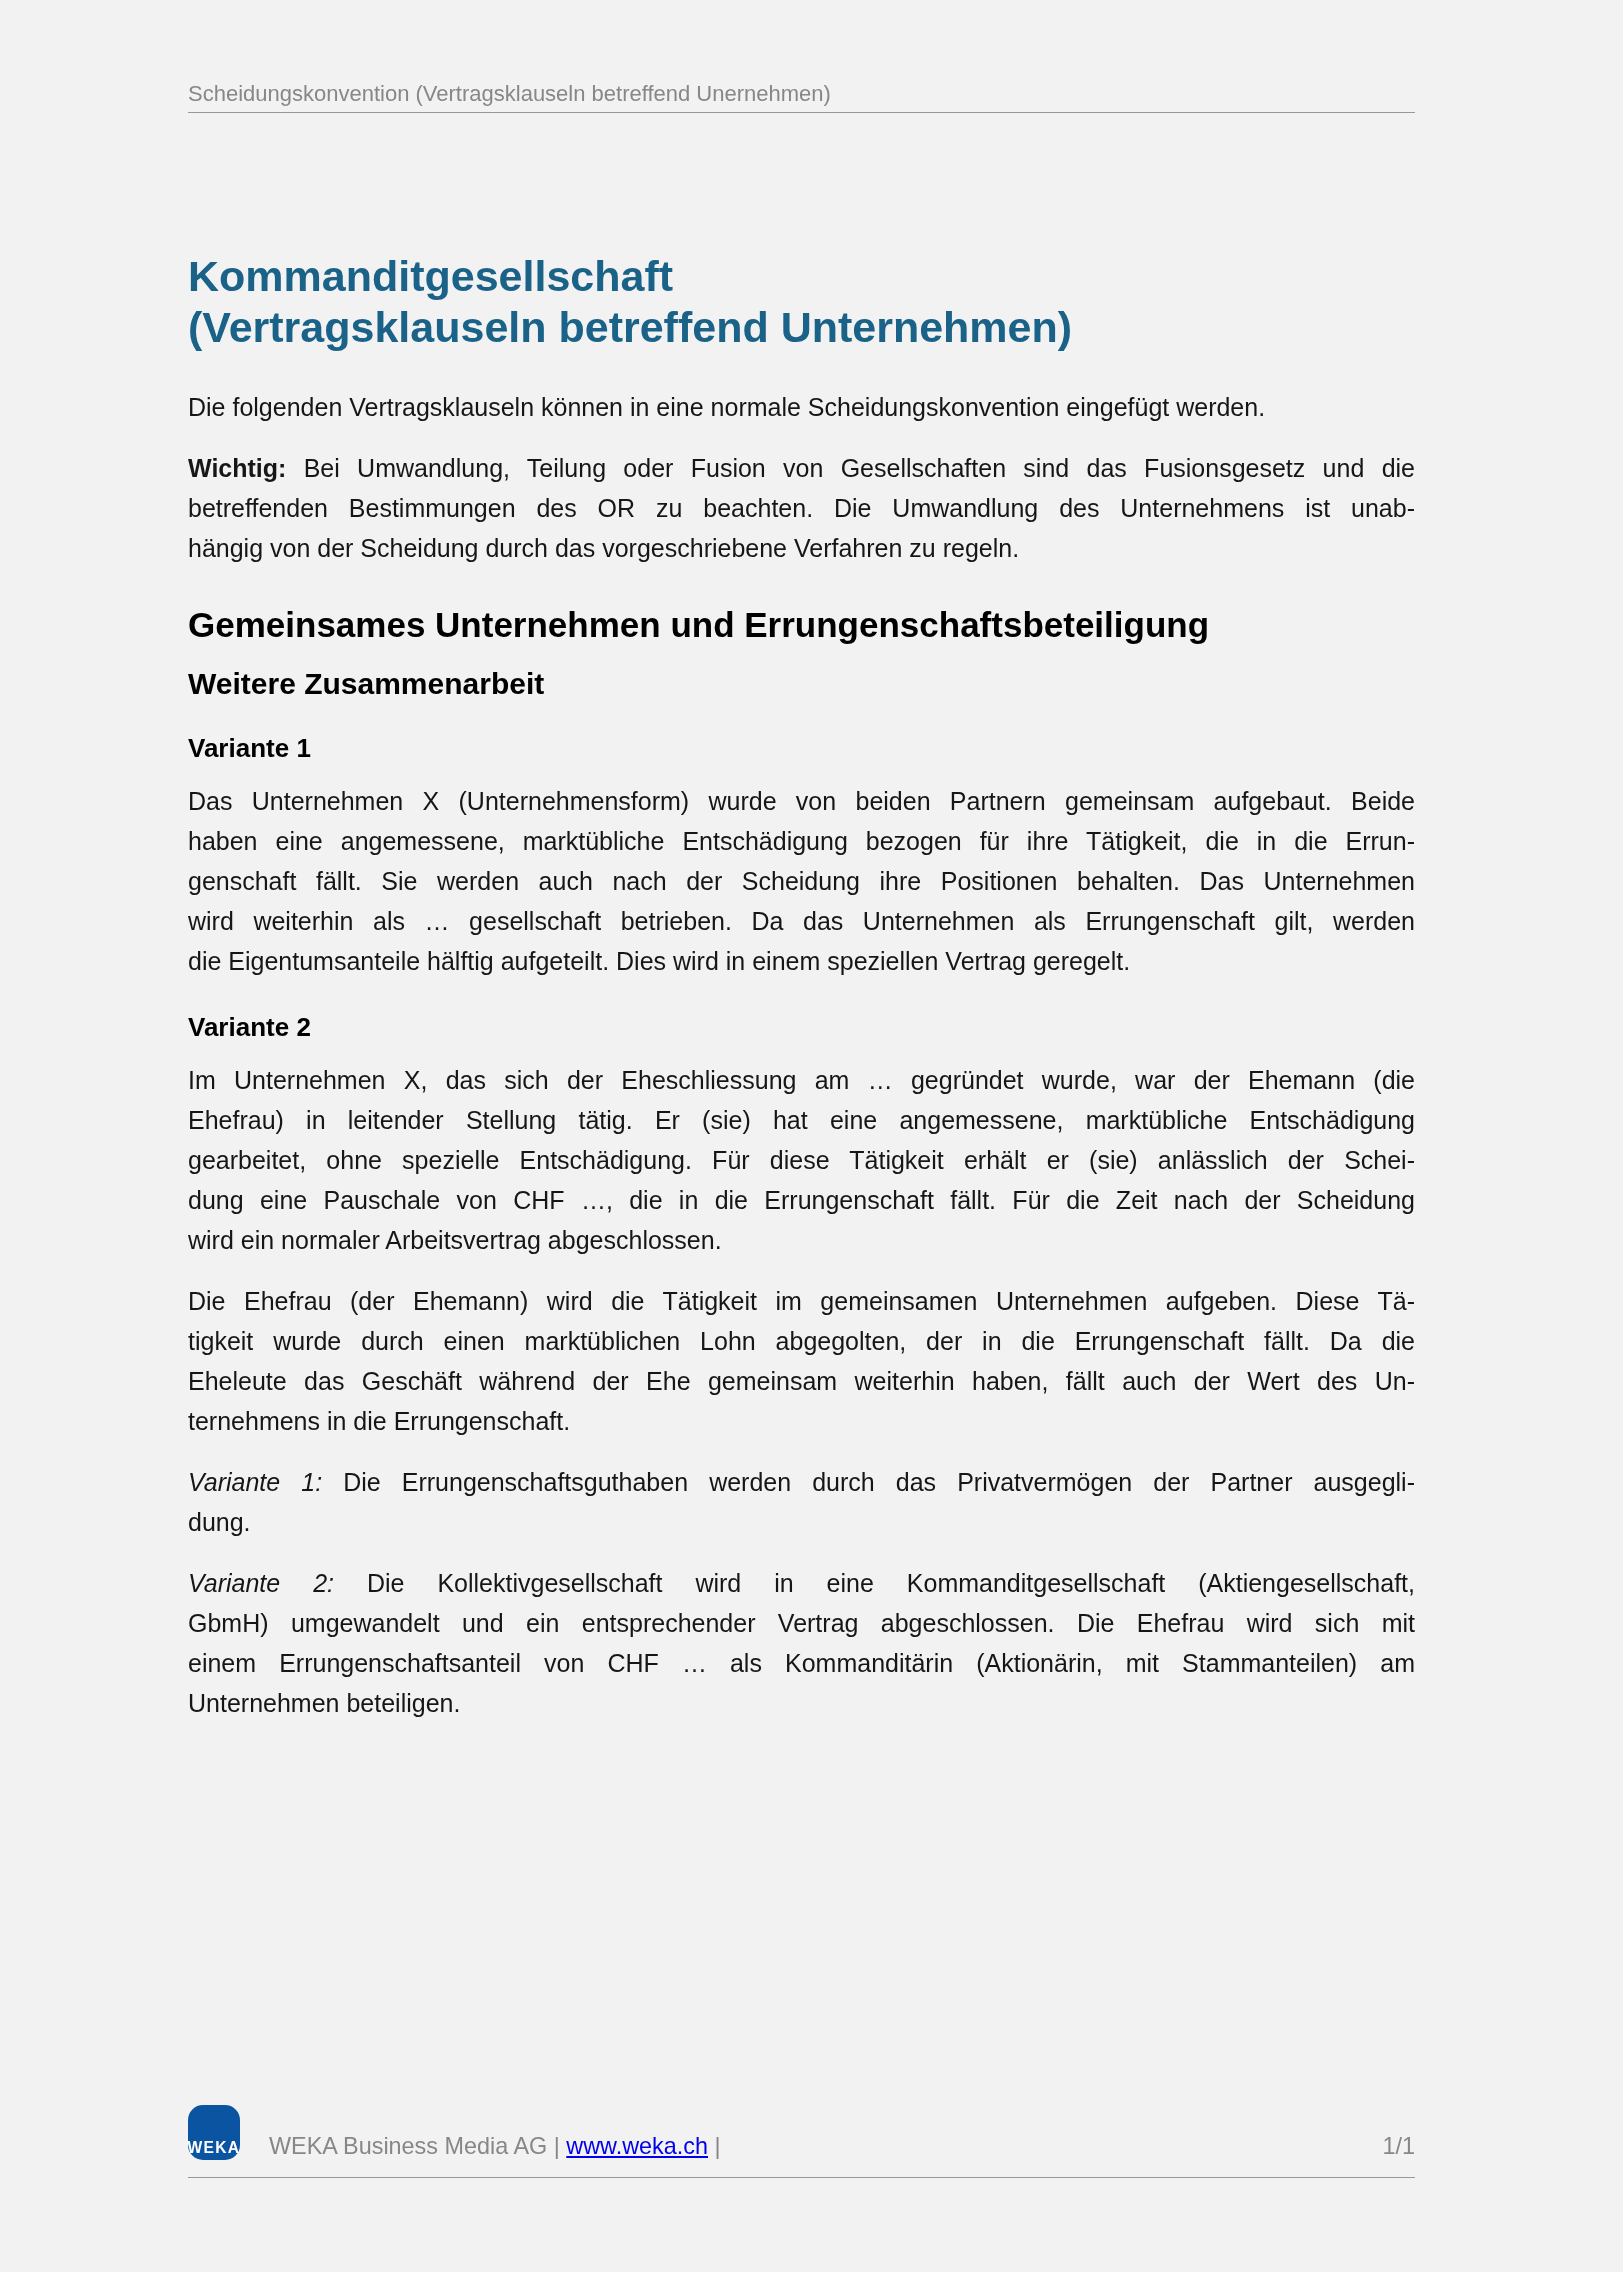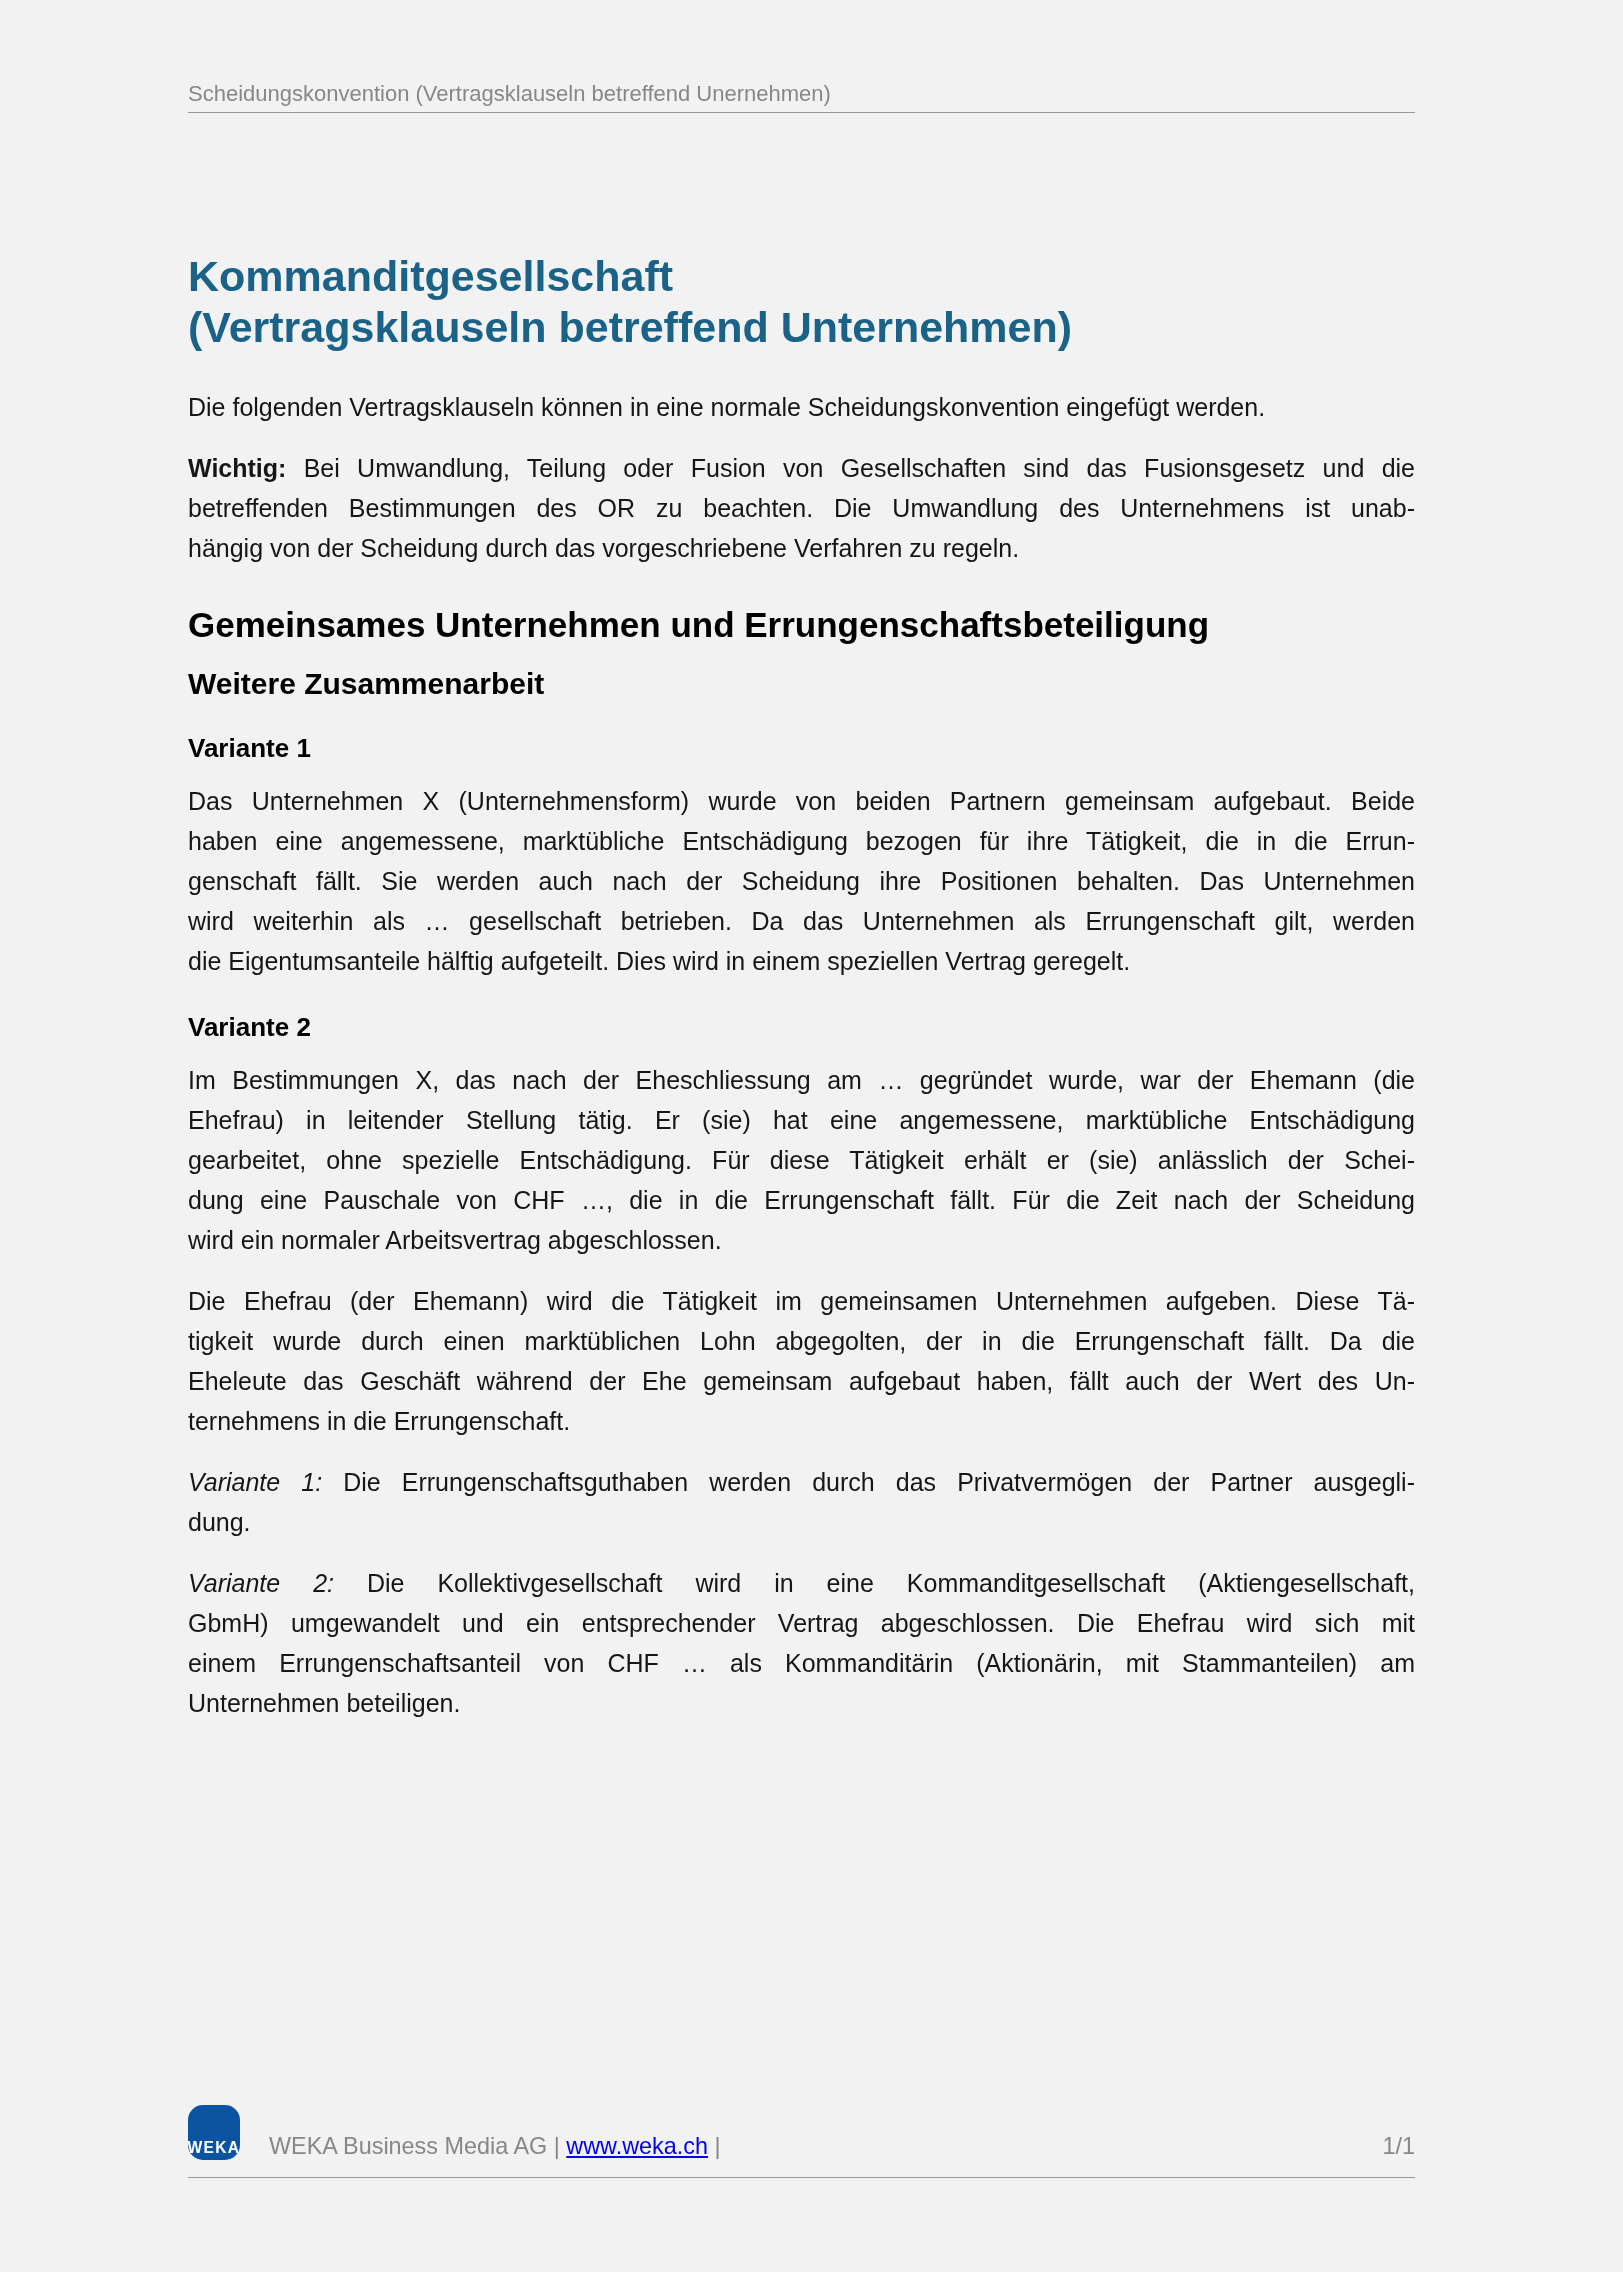--- a/index.html
+++ b/index.html
@@ -151,30 +151,30 @@
         <h4>Variante 1</h4>
         <div class="para">
           <div class="line just"><span>Das Unternehmen X (Unternehmensform) wurde von beiden Partnern gemeinsam aufgebaut. Beide</span></div>
           <div class="line just"><span>haben eine angemessene, marktübliche Entschädigung bezogen für ihre Tätigkeit, die in die Errun-</span></div>
           <div class="line just"><span>genschaft fällt. Sie werden auch nach der Scheidung ihre Positionen behalten. Das Unternehmen</span></div>
           <div class="line just"><span>wird weiterhin als … gesellschaft betrieben. Da das Unternehmen als Errungenschaft gilt, werden</span></div>
           <div class="line"><span>die Eigentumsanteile hälftig aufgeteilt. Dies wird in einem speziellen Vertrag geregelt.</span></div>
         </div>
         <h4>Variante 2</h4>
         <div class="para">
-          <div class="line just"><span>Im Bestimmungen X, das nach der Eheschliessung am … gegründet wurde, war der Ehemann (die</span></div>
+          <div class="line just"><span>Im Unternehmen X, das sich der Eheschliessung am … gegründet wurde, war der Ehemann (die</span></div>
           <div class="line just"><span>Ehefrau) in leitender Stellung tätig. Er (sie) hat eine angemessene, marktübliche Entschädigung</span></div>
           <div class="line just"><span>gearbeitet, ohne spezielle Entschädigung. Für diese Tätigkeit erhält er (sie) anlässlich der Schei-</span></div>
           <div class="line just"><span>dung eine Pauschale von CHF …, die in die Errungenschaft fällt. Für die Zeit nach der Scheidung</span></div>
           <div class="line"><span>wird ein normaler Arbeitsvertrag abgeschlossen.</span></div>
         </div>
         <div class="para">
           <div class="line just"><span>Die Ehefrau (der Ehemann) wird die Tätigkeit im gemeinsamen Unternehmen aufgeben. Diese Tä-</span></div>
           <div class="line just"><span>tigkeit wurde durch einen marktüblichen Lohn abgegolten, der in die Errungenschaft fällt. Da die</span></div>
-          <div class="line just"><span>Eheleute das Geschäft während der Ehe gemeinsam aufgebaut haben, fällt auch der Wert des Un-</span></div>
+          <div class="line just"><span>Eheleute das Geschäft während der Ehe gemeinsam weiterhin haben, fällt auch der Wert des Un-</span></div>
           <div class="line"><span>ternehmens in die Errungenschaft.</span></div>
         </div>
         <div class="para">
           <div class="line just"><span class="italic">Variante 1:</span><span> Die Errungenschaftsguthaben werden durch das Privatvermögen der Partner ausgegli-</span></div>
           <div class="line"><span>dung.</span></div>
         </div>
         <div class="para">
           <div class="line just"><span class="italic">Variante 2:</span><span> Die Kollektivgesellschaft wird in eine Kommanditgesellschaft (Aktiengesellschaft,</span></div>
           <div class="line just"><span>GbmH) umgewandelt und ein entsprechender Vertrag abgeschlossen. Die Ehefrau wird sich mit</span></div>
           <div class="line just"><span>einem Errungenschaftsanteil von CHF … als Kommanditärin (Aktionärin, mit Stammanteilen) am</span></div>

